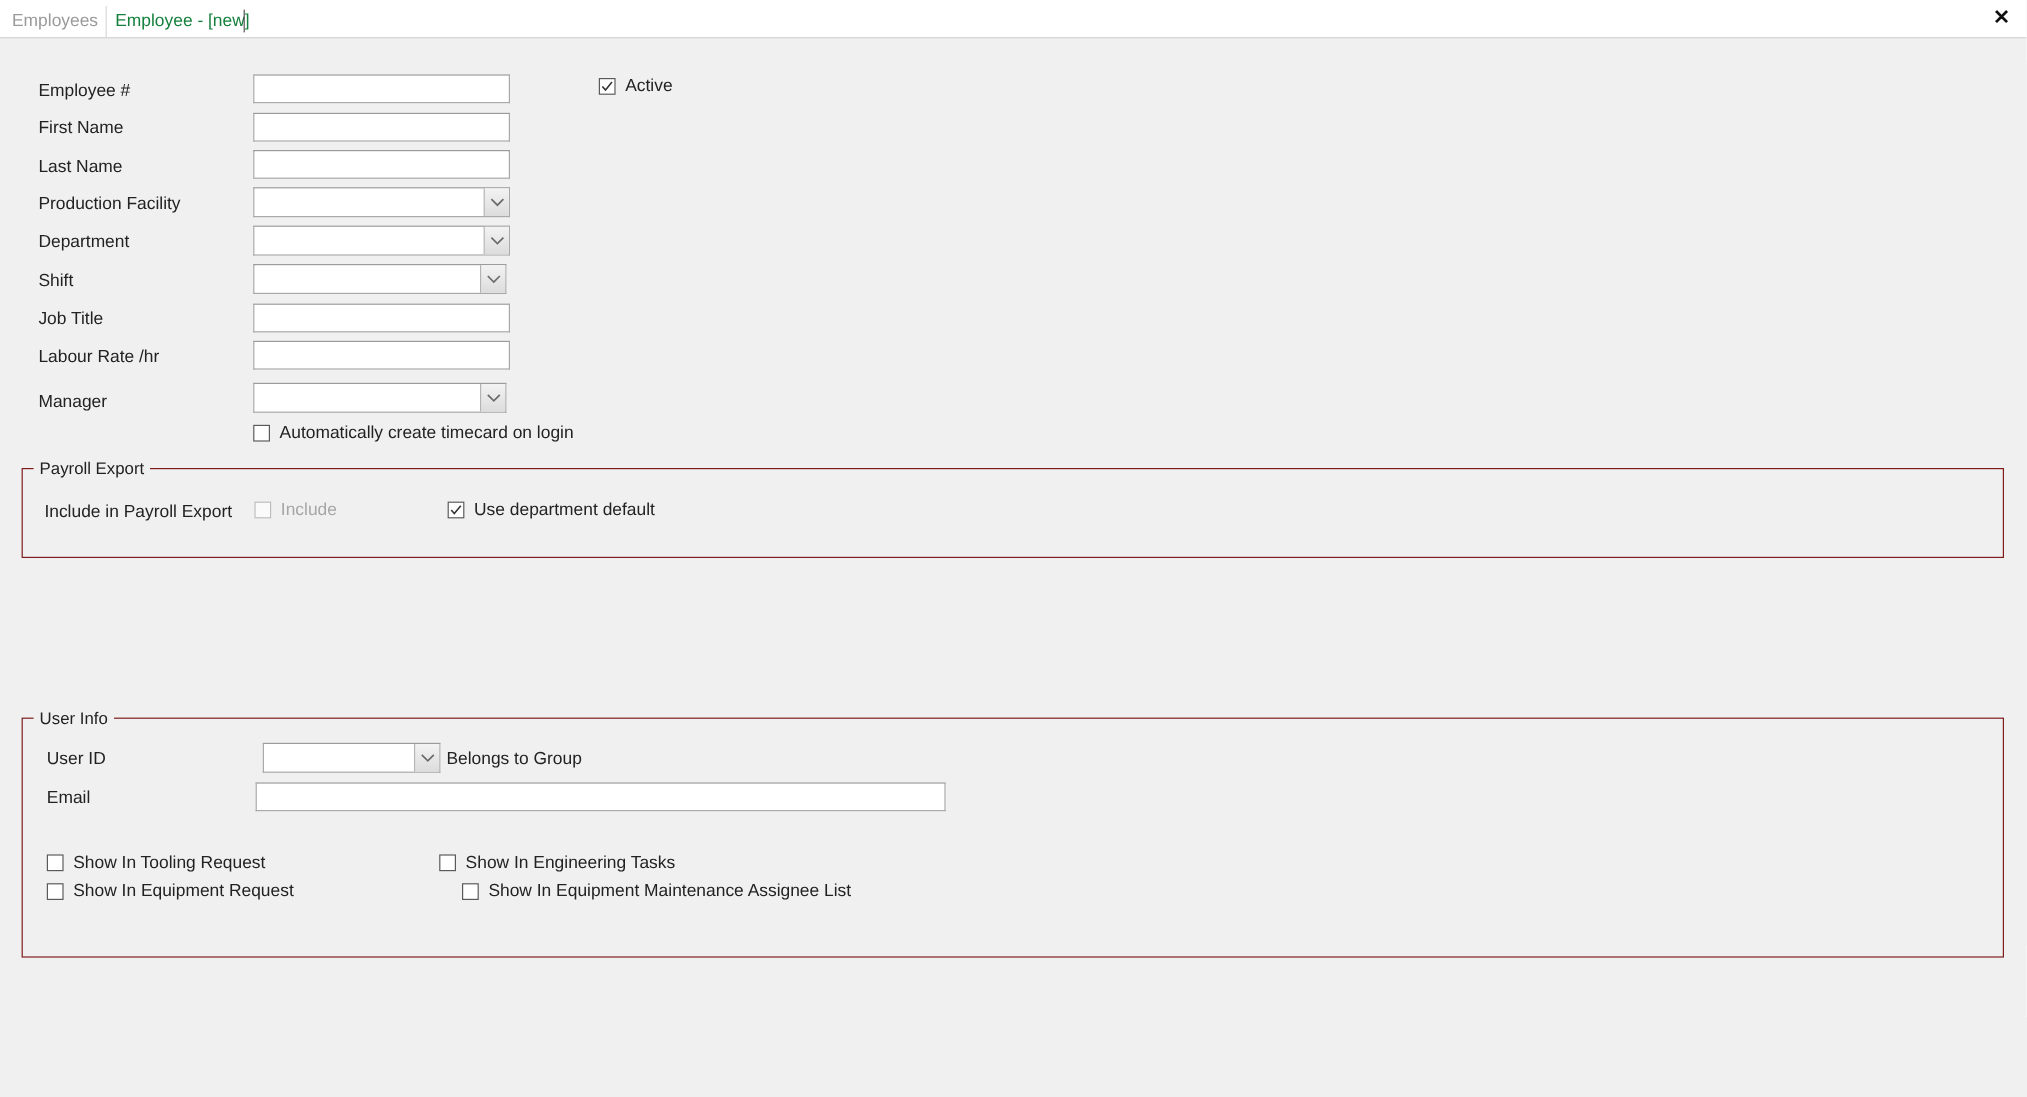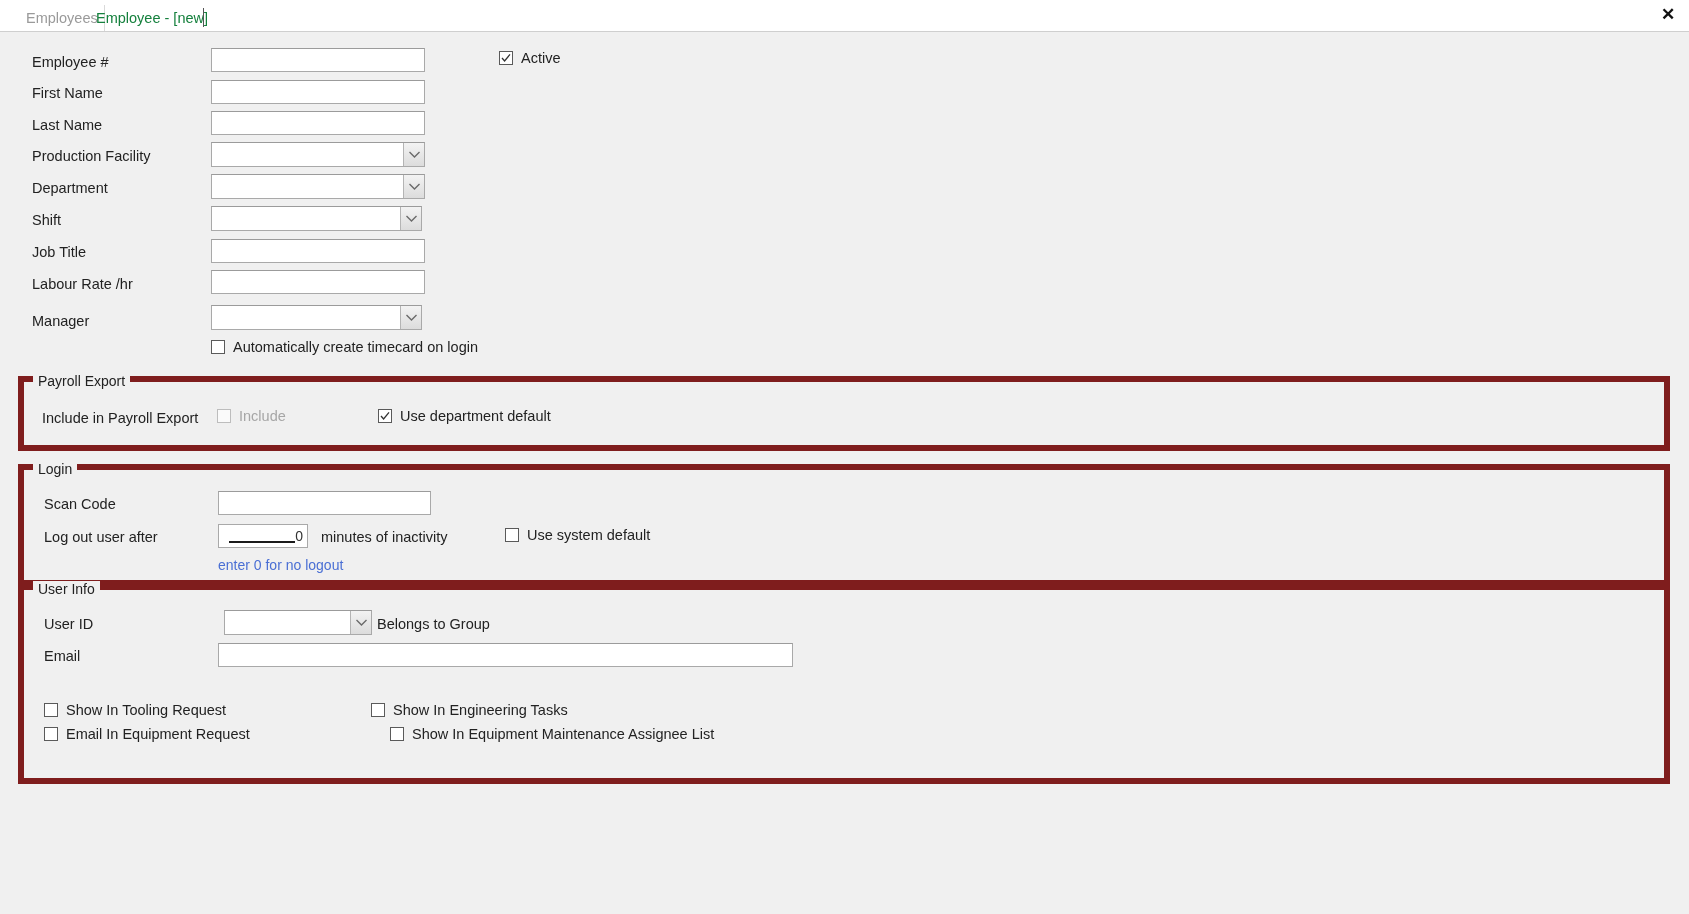--- a/index.html
+++ b/index.html
@@ -34,21 +34,21 @@
     position: absolute;
     top: 5px;
     height: 26px;
     line-height: 22px;
     font-size: 14.5px;
     white-space: nowrap;
     box-sizing: border-box;
     cursor: default;
   }
   .tab-inactive {
-    left: 22px;
+    left: 6px;
     color: #9a9a9a;
     padding: 2px 6px 0 4px;
     border-right: 1px solid #d9d9d9;
   }
   .tab-active {
     left: 92px;
     color: #15803d;
     padding: 2px 6px 0 4px;
   }
   .tab-caret {
@@ -70,21 +70,21 @@
     font-size: 17px;
     font-weight: bold;
     color: #111;
     cursor: pointer;
     user-select: none;
   }
 
   
   .form-area {
     position: absolute;
-    left: 0; top: 36px;
+    left: 0; top: 50px;
     width: 1689px;
     height: 738px;
     background: #f0f0f0;
   }
 
   .lbl {
     position: absolute;
     font-size: 14.5px;
     color: #222;
     white-space: nowrap;
@@ -171,21 +171,21 @@
     margin-left: 8px;
     font-size: 14.5px;
     color: #222;
     line-height: 16px;
   }
   .cblabel.dim { color: #a6a6a6; }
 
   
   .group {
     position: absolute;
-    border: 6px solid #7f1d1d;
+    border: 1px solid #7f1d1d;
     box-sizing: border-box;
     background: transparent;
   }
   .group > .caption {
     position: absolute;
     top: -9px;
     left: 9px;
     background: #f0f0f0;
     padding: 0 5px;
     font-size: 14px;
@@ -290,40 +290,20 @@
       <div class="cbwrap" style="left:354px; top:26px;">
         <span class="cbox">
           <svg width="10" height="10" viewBox="0 0 10 10">
               <path d="M1 5 L3.6 8 L9 1.4" stroke="#333" stroke-width="1.3" fill="none"></path>
             </svg>
         </span>
         <span class="cblabel">Use department  default</span>
       </div>
     </div>
 
-    <div class="group" style="left:18px; top:428px; width:1652px; height:122px;">
-      <span class="caption">Login</span>
-
-      <div class="lbl" style="left:20px; top:26px;">Scan Code</div>
-      <input class="txt" style="left: 194px; top: 21px; width: 213px;" value="">
-
-      <div class="lbl" style="left:20px; top:59px;">Log out user after</div>
-      <div class="numfield" style="left:194px; top:54px; width:90px;">
-        <span class="mask"></span>
-        <span class="val">0</span>
-      </div>
-      <div class="lbl" style="left:297px; top:59px;">minutes of inactivity</div>
-
-      <div class="cbwrap" style="left:481px; top:57px;">
-        <span class="cbox"></span>
-        <span class="cblabel">Use system default</span>
-      </div>
-
-      <div class="lbl lbl-link" style="left:194px; top:87px; font-size:14px;">enter 0 for no logout</div>
-    </div>
 
     <div class="group" style="left:18px; top:548px; width:1652px; height:200px;">
       <span class="caption">User Info</span>
 
       <div class="lbl" style="left:20px; top:26px;">User ID</div>
       <div class="combo" style="left:200px; top:20px; width:148px;">
         <span class="btn">
           <svg width="13" height="9" viewBox="0 0 13 9">
               <path d="M1.5 2 L6.5 7 L11.5 2" stroke="#6a6a6a" stroke-width="1.4" fill="none"></path>
             </svg>
@@ -339,21 +319,21 @@
         <span class="cblabel">Show In Tooling Request</span>
       </div>
 
       <div class="cbwrap" style="left:347px; top:112px;">
         <span class="cbox"></span>
         <span class="cblabel">Show In Engineering Tasks</span>
       </div>
 
       <div class="cbwrap" style="left:20px; top:136px;">
         <span class="cbox"></span>
-        <span class="cblabel">Email In Equipment Request</span>
+        <span class="cblabel">Show In Equipment Request</span>
       </div>
 
       <div class="cbwrap" style="left:347px; top:136px;padding-left:19px;">
         <span class="cbox"></span>
         <span class="cblabel">Show In Equipment Maintenance Assignee List</span>
       </div>
     </div>
 
   </div>
 </div>

